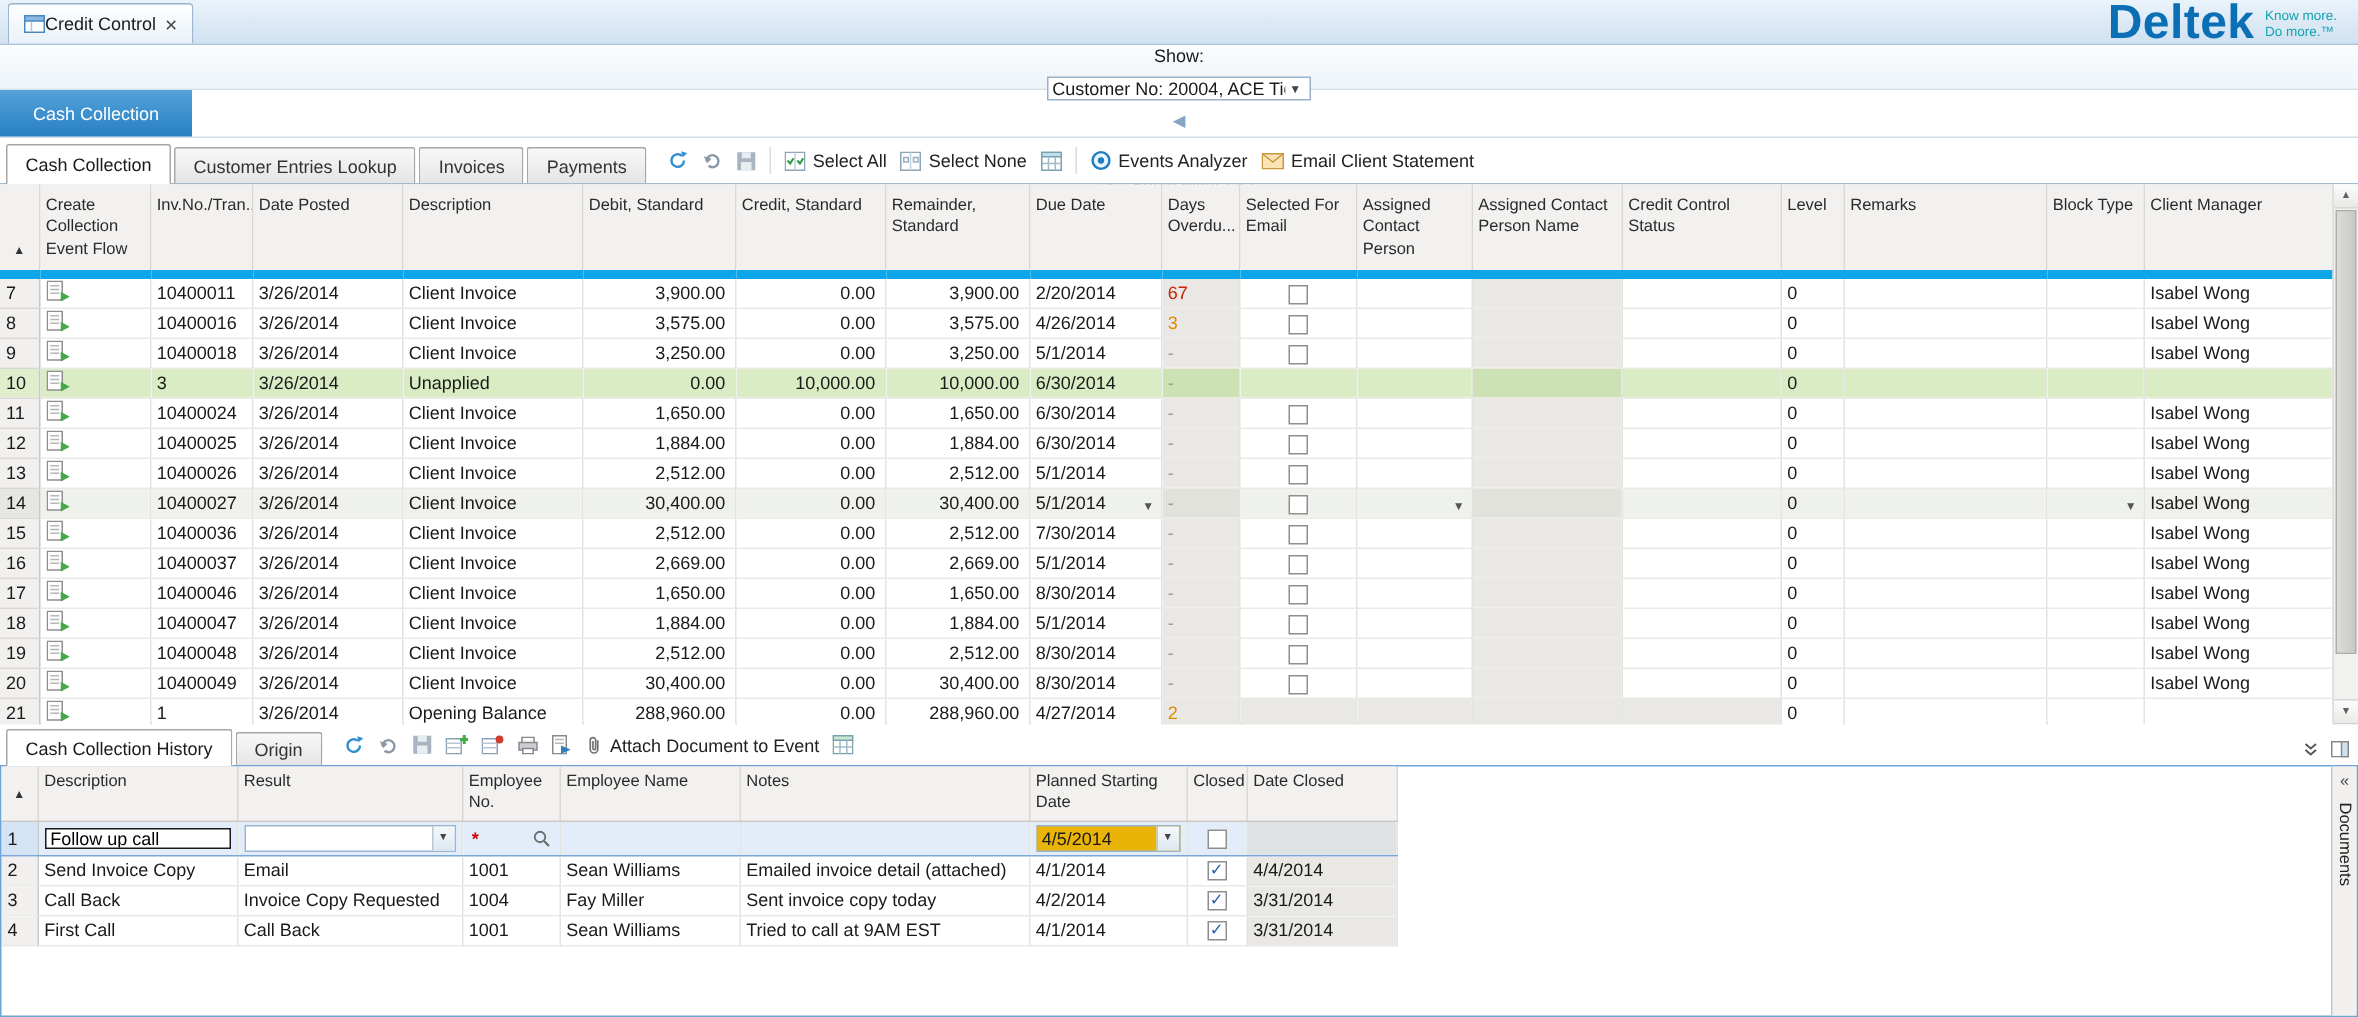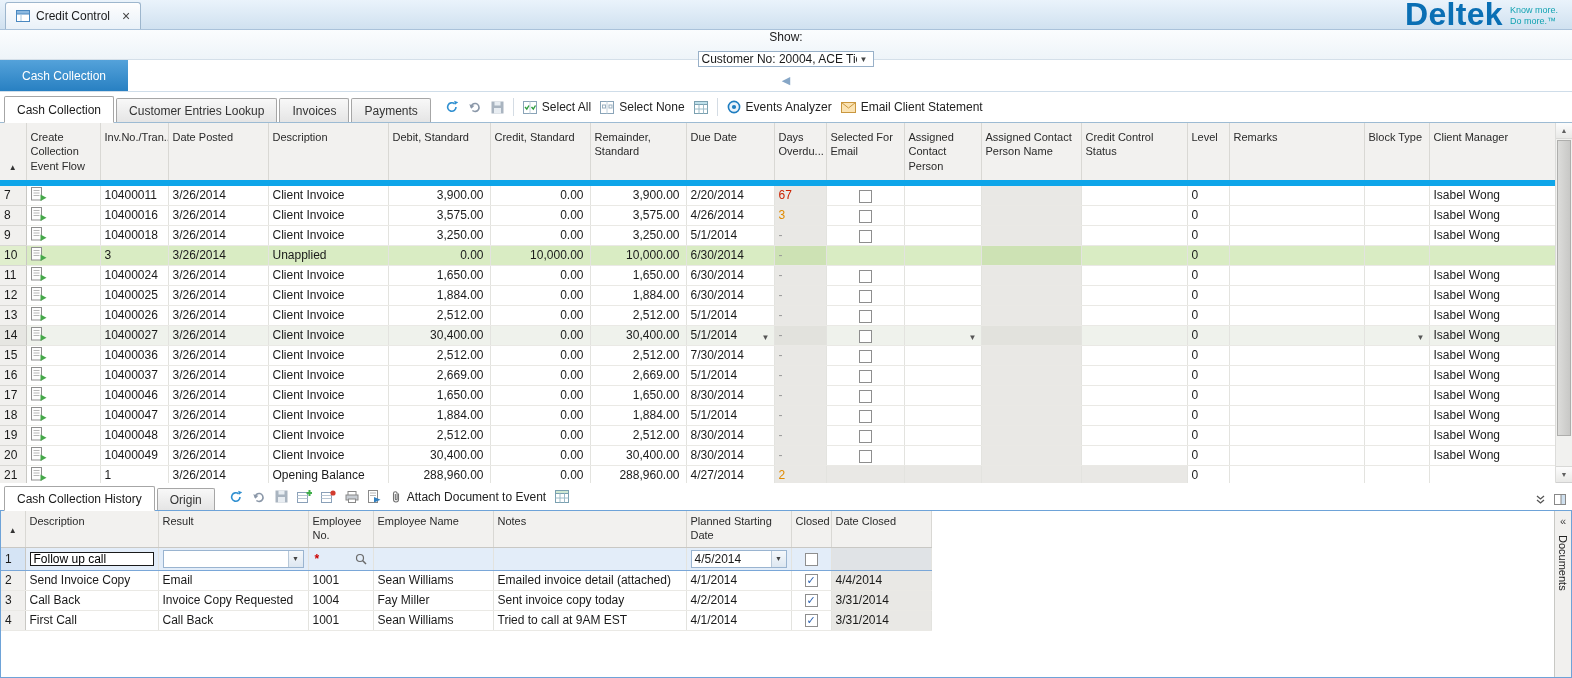--- a/index.html
+++ b/index.html
@@ -2,21 +2,21 @@
 <html><head>
 <meta charset="utf-8">
 <style>
   * { margin:0; padding:0; box-sizing:border-box; }
   html,body { width:1572px; height:678px; overflow:hidden; background:#fff;
     font-family:"Liberation Sans","DejaVu Sans",sans-serif; font-size:12px; color:#1a1a1a; }
 
   
   .win-tabbar { position:relative; height:30px; background:linear-gradient(#eaf3fb,#d0e1f0);
     border-bottom:1px solid #aac2da; display:flex; align-items:flex-end; }
-  .win-tab { display:flex; align-items:center; gap:6px; height:27px; padding:0 10px; margin-left:5px;
+  .win-tab { display:flex; align-items:center; height:27px; padding:0 10px; margin-left:5px;
     background:linear-gradient(#fefefe,#e9f1f8); border:1px solid #9db6cd; border-bottom:none;
     border-radius:3px 3px 0 0; }
   .win-tab .close { color:#444; font-size:14px; margin-left:6px; line-height:1; }
   .brand { position:absolute; right:14px; top:1px; display:flex; gap:7px; align-items:flex-start; }
   .brand-name { font-size:32px; font-weight:bold; color:#0a6fb4; letter-spacing:.3px; line-height:26px;}
   .brand-tag { font-size:9px; color:#12a3b2; padding-top:4px; line-height:1.2; }
   .tagline { display:block; }
 
   
   .filter-bar { height:30px; background:linear-gradient(#fbfdfe,#eef4f9); border-bottom:1px solid #d4dfe9;
@@ -100,21 +100,21 @@
   .hgrid td.rownum { background:#f1f0ee; border-right:1px solid #c9c8c4; }
   .hgrid td.center { text-align:center; }
   .hgrid td.gray { background:#e9e8e5; }
   tr.row-editing td { background:#e3edf9; border-top:1px solid #7aa7d8; border-bottom:1px solid #7aa7d8; height:23px; }
   tr.row-editing td.rownum { background:#d5e4f5; }
   tr.row-editing td.gray { background:#e0e3e6; }
   .edit-input { width:100%; height:14px; border:1px solid #1a1a1a; font:12px "Liberation Sans",sans-serif; padding:0 3px; background:#fff; }
   .combo { display:flex; justify-content:flex-end; align-items:center; height:18px; border:1px solid #9ab4d0; background:#fff; }
   .combo-dd { width:15px; align-self:stretch; display:flex; align-items:center; justify-content:center; font-size:7px; color:#444;
     background:linear-gradient(#f5f8fb,#dde7f1); border-left:1px solid #b8c8d8; }
-  .datecombo { display:flex; justify-content:space-between; align-items:center; height:18px; border:1px solid #9ab4d0; background:#ffffff; padding-left:3px; }
+  .datecombo { display:flex; justify-content:space-between; align-items:center; height:18px; border:1px solid #9ab4d0; background:#eab308; padding-left:3px; }
   .reqwrap { display:flex; justify-content:space-between; align-items:center; height:18px; padding:0 2px; }
   .req { color:#cc0000; font-weight:bold; }
 
   .doc-strip { position:absolute; right:0; top:0; bottom:0; width:17px; background:#f1f0ee; border-left:1px solid #c8c8c4;
     display:flex; flex-direction:column; align-items:center; padding-top:5px; gap:8px; }
   .doc-chev { font-size:11px; color:#444; line-height:1; }
   .doc-label { writing-mode:vertical-rl; font-size:11px; color:#222; }
 </style>
 </head>
 <body>

